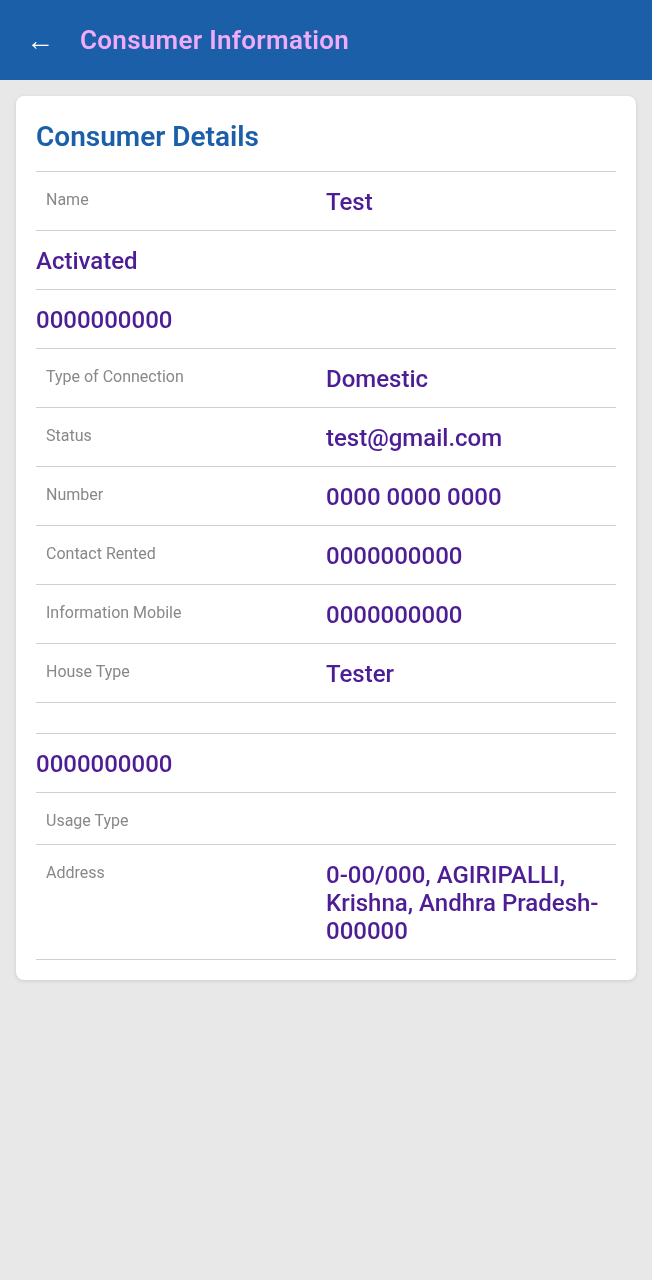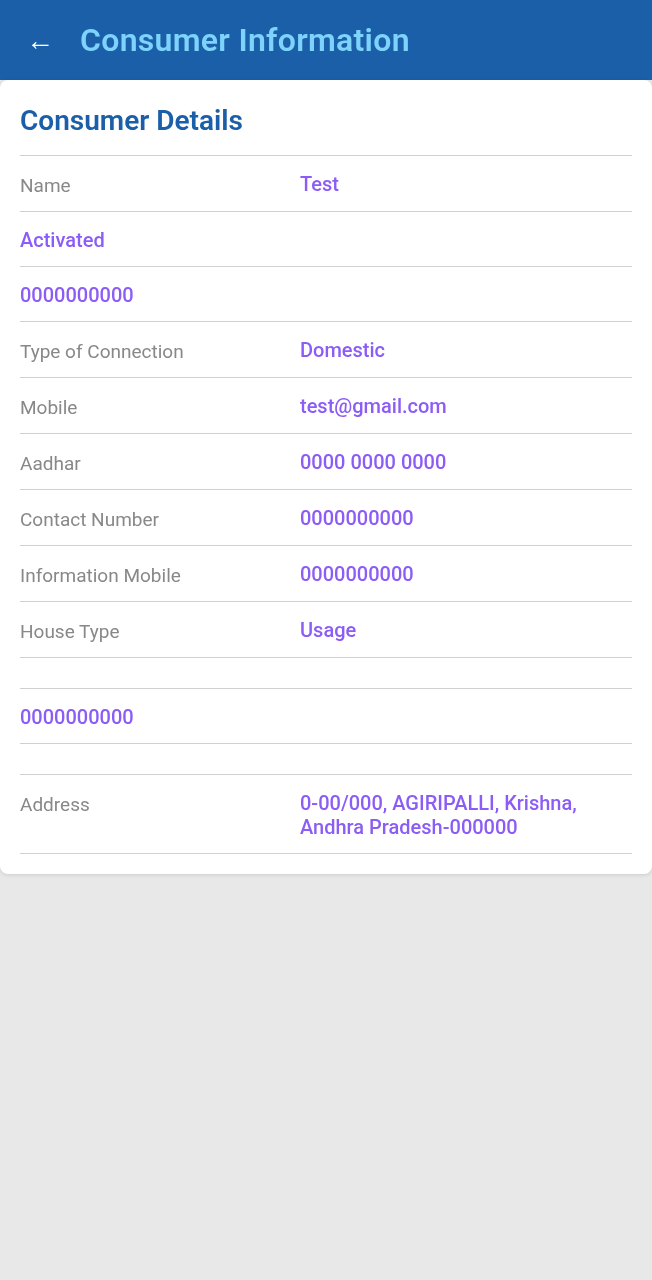--- a/index.html
+++ b/index.html
@@ -30,27 +30,28 @@
       font-size: 28px;
       cursor: pointer;
       display: flex;
       align-items: center;
       justify-content: center;
       width: 40px;
       height: 40px;
     }
 
     .header-title {
-      color: #7dd3fc;
-      font-size: 32px;
+      color: #f0abfc;
+      font-size: 26px;
       font-weight: 600;
       letter-spacing: 0.3px;
     }
 
     .page-body {
+      padding: 16px;
     }
 
     .card {
       background: white;
       border-radius: 8px;
       padding: 24px 20px 20px 20px;
       box-shadow: 0 1px 4px rgba(0,0,0,0.12);
     }
 
     .card-title {
@@ -67,29 +68,30 @@
     }
 
     .info-row {
       display: flex;
       align-items: flex-start;
       padding: 16px 0 14px 0;
     }
 
     .info-label {
       color: #888;
-      font-size: 19px;
+      font-size: 16px;
       width: 280px;
       min-width: 280px;
       padding-top: 2px;
+      margin-left: 10px;
     }
 
     .info-value {
-      color: #8b5cf6;
-      font-size: 20px;
+      color: #4c1d95;
+      font-size: 24px;
       font-weight: 500;
       flex: 1;
     }
   </style>
 </head>
 <body>
 
 <div class="header">
   <div class="header-back-btn">
     <span>←</span>
@@ -115,52 +117,53 @@
         <div class="info-row">
           <span class="info-value">0000000000</span>
         </div>
         <div class="divider"></div>
         <div class="info-row">
           <span class="info-label">Type of Connection</span>
           <span class="info-value">Domestic</span>
         </div>
         <div class="divider"></div>
         <div class="info-row">
-          <span class="info-label">Mobile</span>
+          <span class="info-label">Status</span>
           <span class="info-value">test@gmail.com</span>
         </div>
         <div class="divider"></div>
         <div class="info-row">
-          <span class="info-label">Aadhar</span>
+          <span class="info-label">Number</span>
           <span class="info-value">0000 0000 0000</span>
         </div>
         <div class="divider"></div>
         <div class="info-row">
-          <span class="info-label">Contact Number</span>
+          <span class="info-label">Contact Rented</span>
           <span class="info-value">0000000000</span>
         </div>
         <div class="divider"></div>
         <div class="info-row">
           <span class="info-label">Information Mobile</span>
           <span class="info-value">0000000000</span>
         </div>
         <div class="divider"></div>
         <div class="info-row">
           <span class="info-label">House Type</span>
-          <span class="info-value">Usage</span>
+          <span class="info-value">Tester</span>
         </div>
         <div class="divider"></div>
         <div class="info-row">
         </div>
         <div class="divider"></div>
         <div class="info-row">
           <span class="info-value">0000000000</span>
         </div>
         <div class="divider"></div>
         <div class="info-row">
+          <span class="info-label">Usage Type</span>
         </div>
         <div class="divider"></div>
         <div class="info-row">
           <span class="info-label">Address</span>
           <span class="info-value">0-00/000, AGIRIPALLI, Krishna, Andhra Pradesh-000000</span>
         </div>
         <div class="divider"></div>
       </div>
   </div>
 </div>

